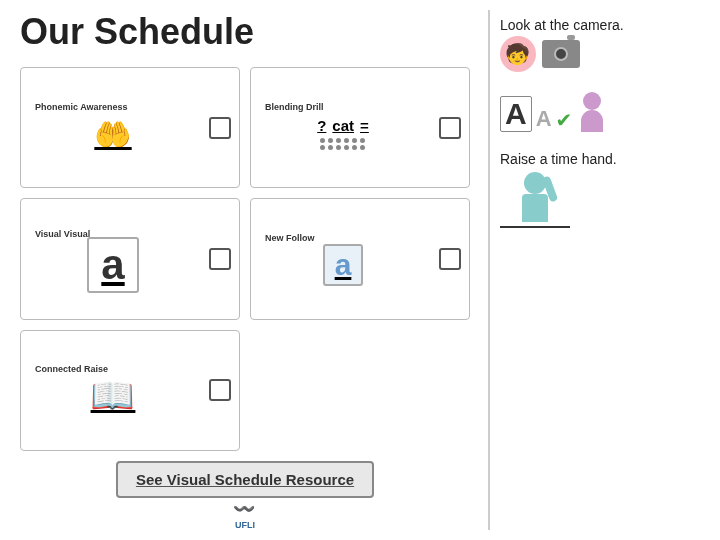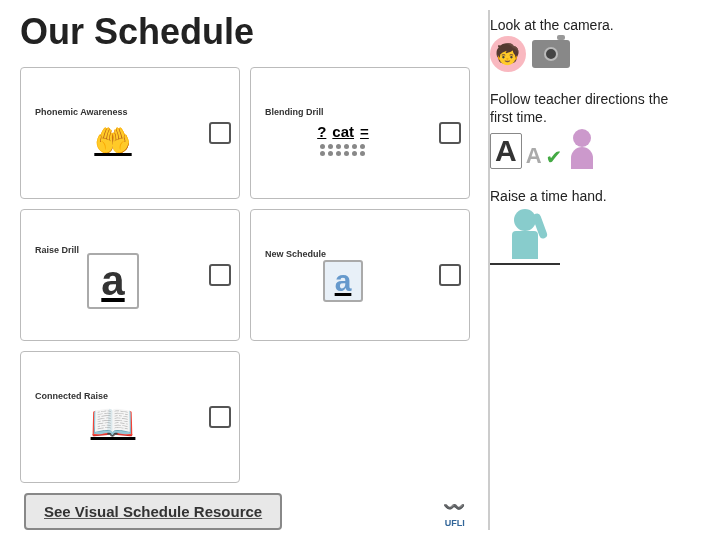--- a/index.html
+++ b/index.html
@@ -21,21 +21,21 @@
     .left-panel {
       width: 490px;
       padding: 11px 20px 10px 20px;
       display: flex;
       flex-direction: column;
       position: relative;
     }
 
     .right-panel {
       width: 212px;
-      padding: 16px 16px 10px 0;
+      padding: 16px 16px 10px 10px;
       display: flex;
       flex-direction: column;
       align-items: flex-start;
       gap: 10px;
     }
 
     .page-title {
       font-size: 36px;
       font-weight: bold;
       color: #222;
@@ -180,20 +180,21 @@
       font-size: 36px;
       margin-top: 12px;
     }
 
     .bottom-row {
       display: flex;
       align-items: center;
       justify-content: space-between;
       margin-top: 10px;
       padding: 0 4px;
+      flex-direction: column;
     }
 
     .see-resource-btn {
       background: #e8e8e8;
       border: 2px solid #888;
       border-radius: 4px;
       padding: 8px 18px;
       font-size: 15px;
       font-weight: bold;
       color: #333;
@@ -399,29 +400,29 @@
                 <div class="blending-dot"></div>
                 <div class="blending-dot"></div>
             </div>
           </div>
         </div>
         <div class="cell-checkbox"></div>
       </div>
 
       <div class="grid-cell">
         <div class="cell-image">
-          <span class="cell-label">Raise Drill</span>
+          <span class="cell-label">Visual Visual</span>
           <span class="visual-a">a</span>
         </div>
         <div class="cell-checkbox"></div>
       </div>
 
       <div class="grid-cell">
         <div class="cell-image">
-          <span class="cell-label">New Schedule</span>
+          <span class="cell-label">New Follow</span>
           <span class="new-concept-a">a</span>
         </div>
         <div class="cell-checkbox"></div>
       </div>
 
 
       <div class="grid-cell">
         <div class="cell-image">
           <span class="cell-label">Connected Raise</span>
           <span class="book-icon">📖</span>
@@ -449,21 +450,20 @@
       <div class="camera-scene">
         <div class="face-circle">🧒</div>
         <div class="camera-body">
           <div class="camera-top"></div>
           <div class="camera-lens"></div>
         </div>
       </div>
     </div>
 
     <div class="instruction-section">
-      <p class="instruction-text">Follow teacher directions the first time.</p>
       <div class="follow-scene">
         <span class="letter-A-big">A</span>
         <span class="letter-A-small">A</span>
         <span class="check-mark">✔</span>
         <div class="student-figure">
           <div class="student-head"></div>
           <div class="student-body"></div>
         </div>
       </div>
     </div>

